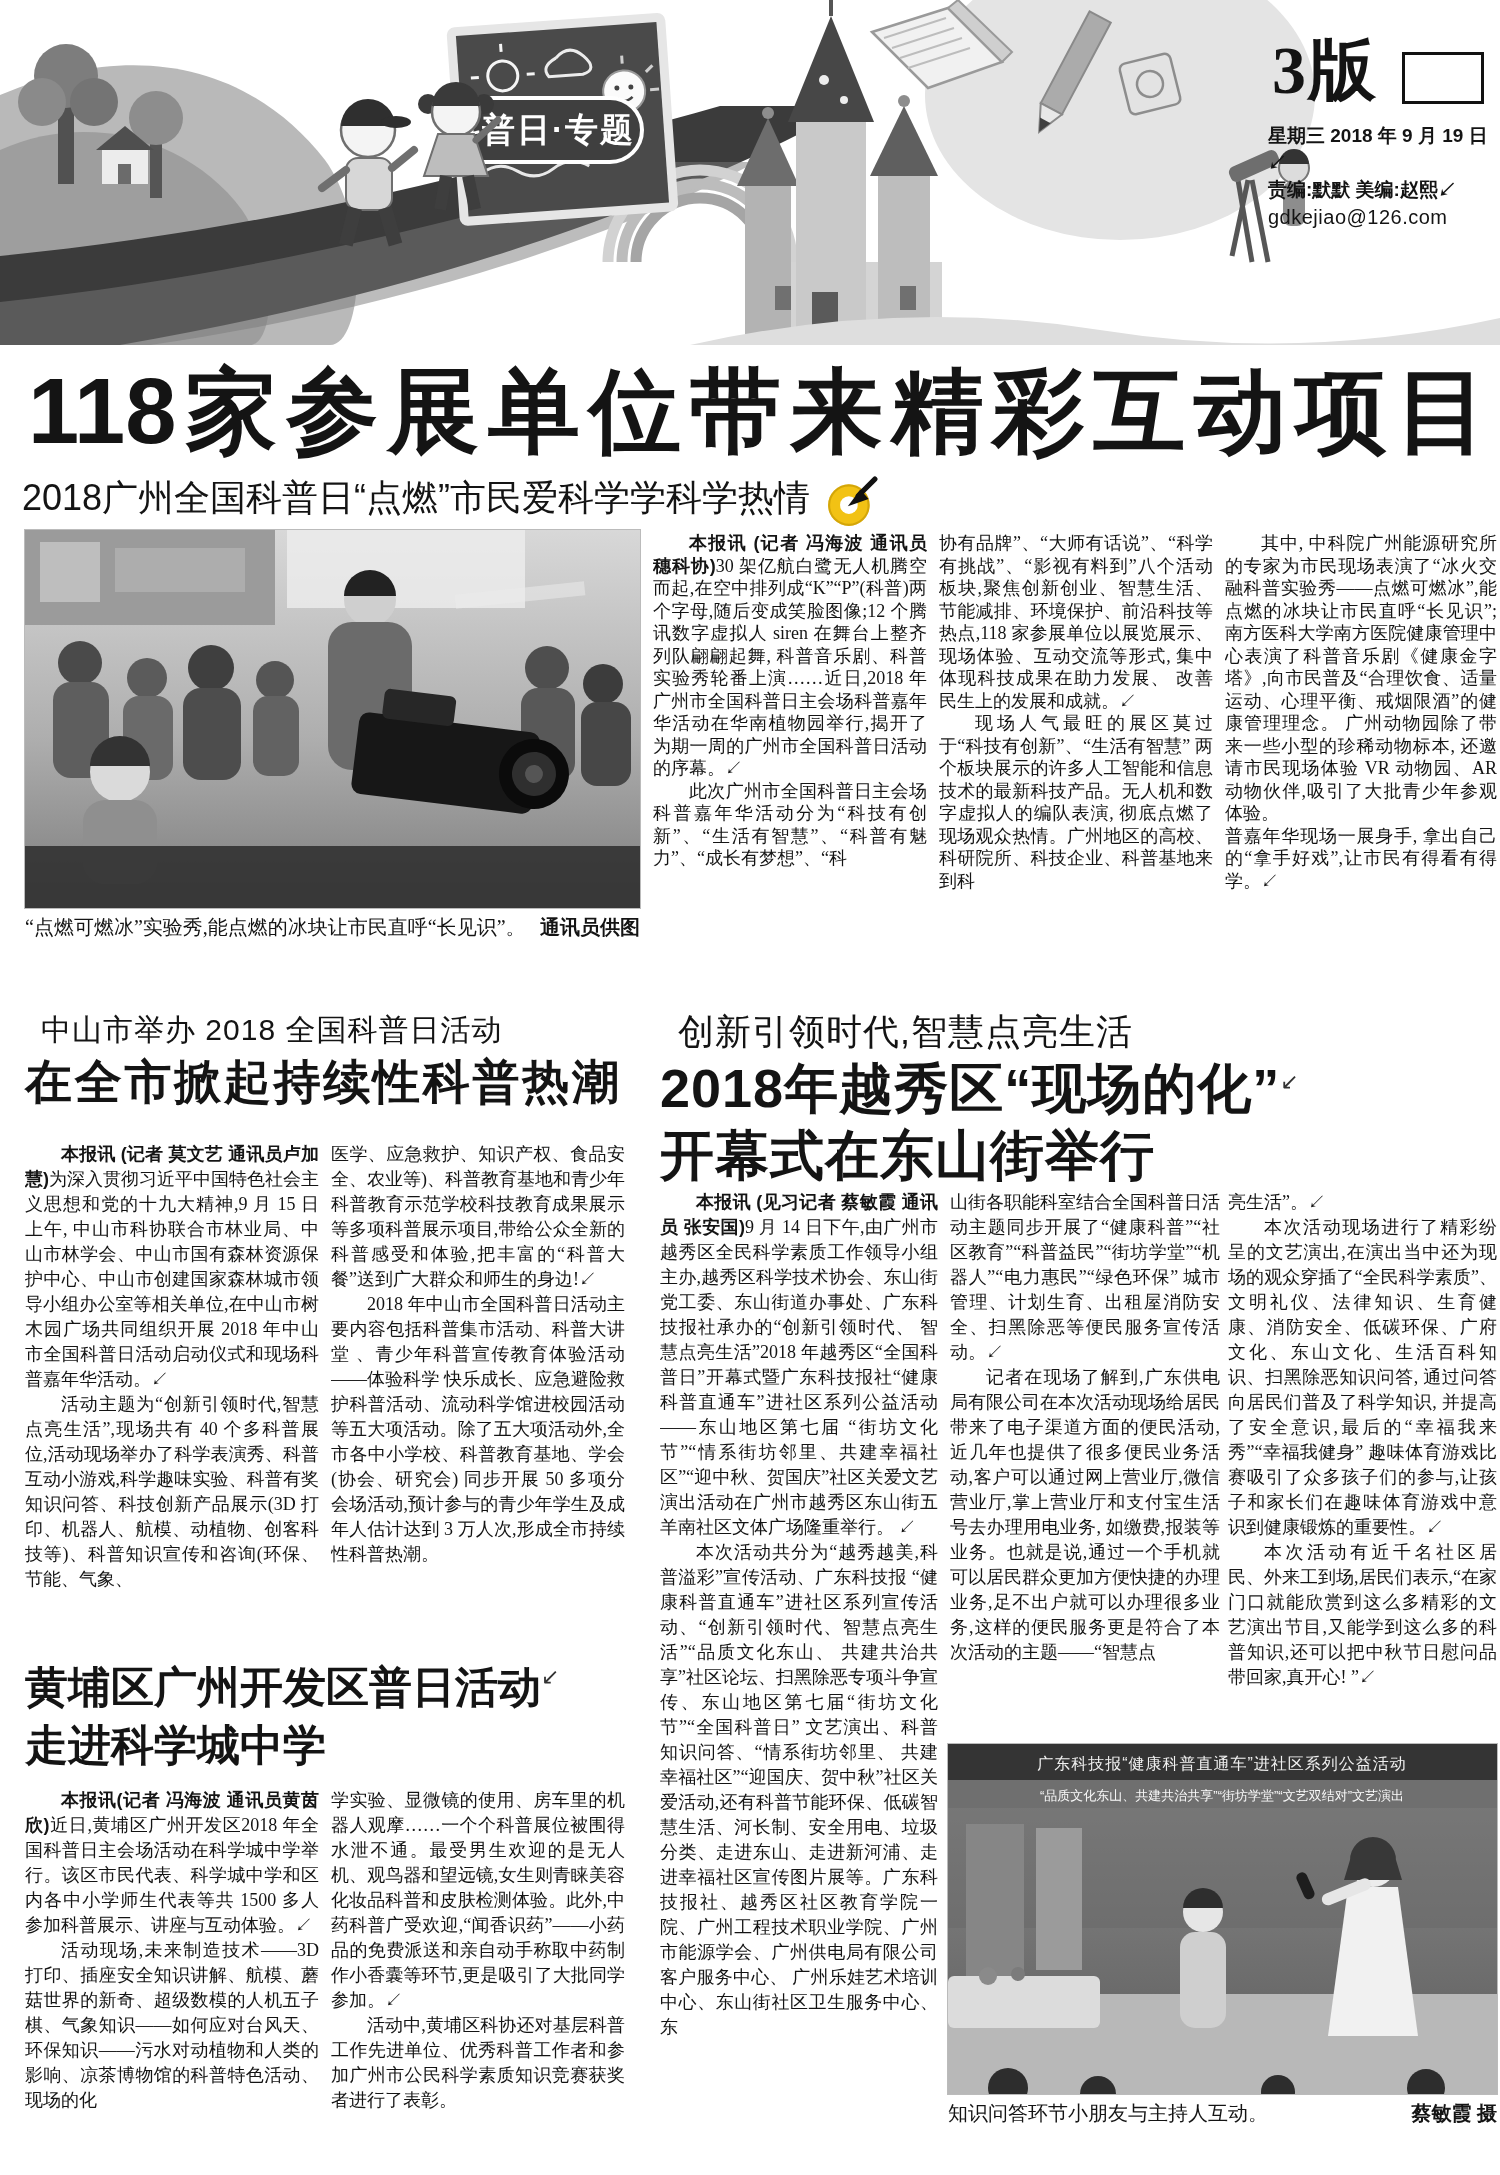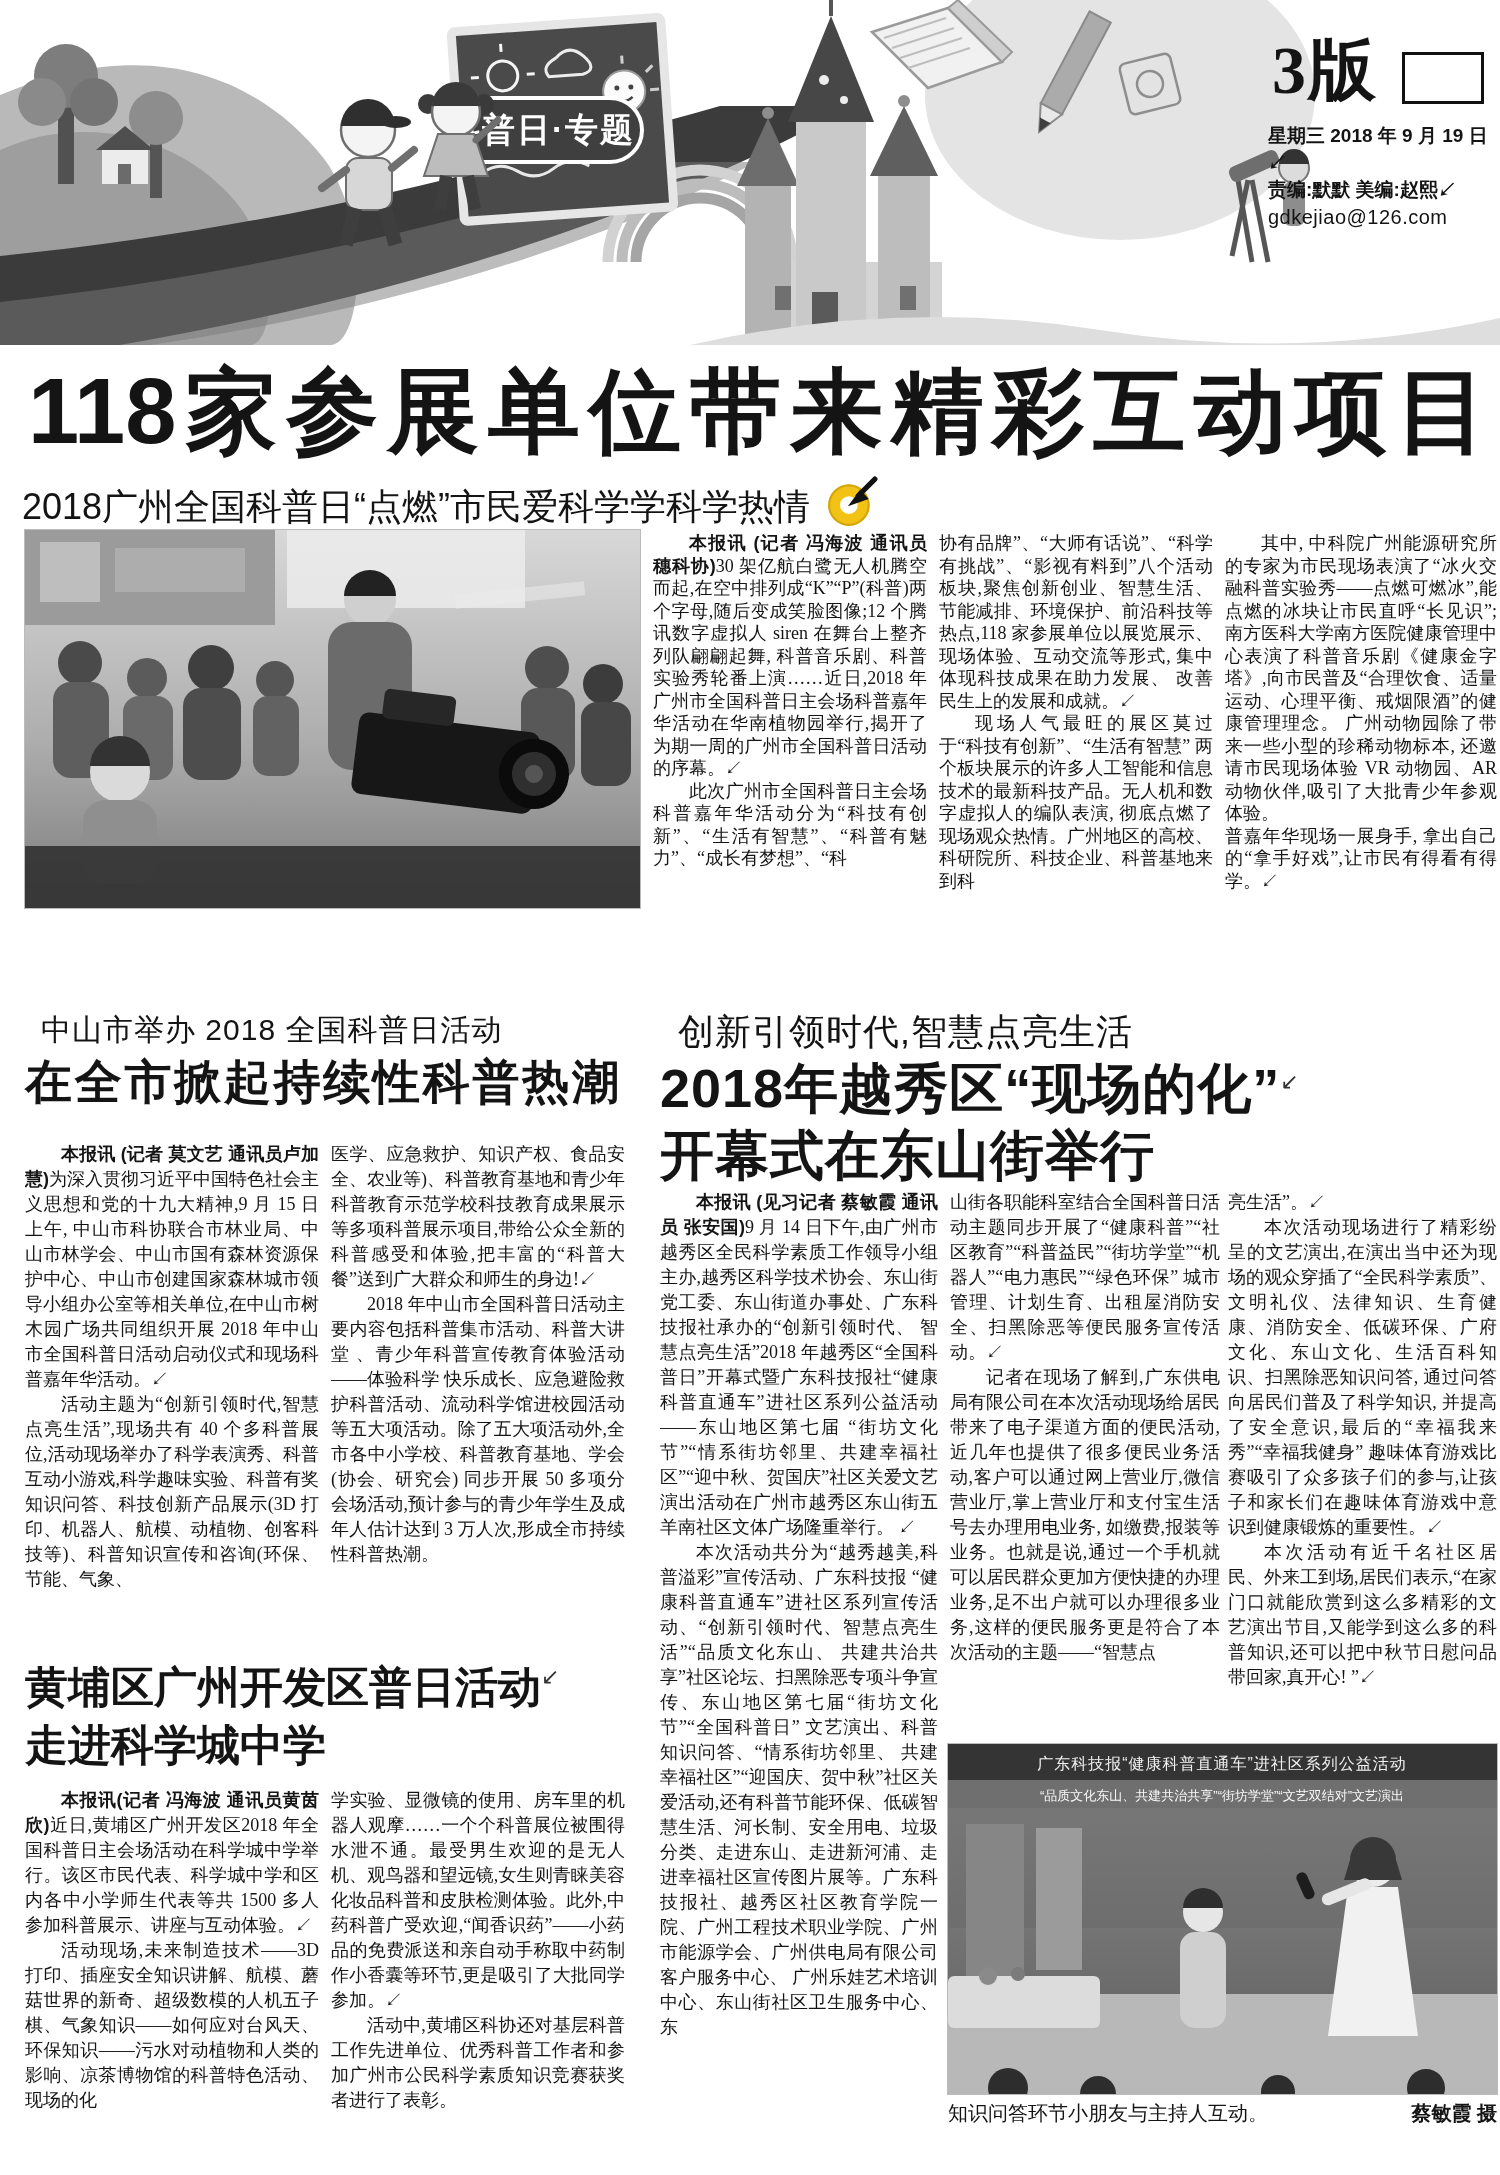--- a/index.html
+++ b/index.html
@@ -10,21 +10,21 @@
   
   .edition{position:absolute;left:1272px;top:36px;font:700 68px/1 "Liberation Serif",serif;letter-spacing:2px;}
   .edition-box{position:absolute;left:1402px;top:52px;width:76px;height:46px;border:3px solid #111;background:#fff;}
   .issue-info{position:absolute;left:1268px;top:122px;width:232px;font-family:"Liberation Sans",sans-serif;}
   .issue-info .l1,.issue-info .l2{font-size:19px;line-height:27px;font-weight:700;}
   .issue-info .l3{font-size:20px;line-height:28px;font-weight:400;letter-spacing:.5px;}
 
   
   #headline1{position:absolute;left:20px;top:348px;width:1460px;font:900 92px/1.2 "Liberation Sans",sans-serif;
              text-align:justify;text-align-last:justify;letter-spacing:0;}
-  #subhead{position:absolute;left:22px;top:476px;display:flex;align-items:flex-end;gap:16px;
+  #subhead{position:absolute;left:22px;top:476px;display:flex;align-items:flex-start;gap:16px;
            font:400 36px/1.2 "Liberation Sans",sans-serif;}
   .photo-frame{position:absolute;box-shadow:0 0 0 1px #bbb;}
   .caption{position:absolute;display:flex;justify-content:space-between;align-items:baseline;font-size:20px;}
   .caption .credit{font-family:"Liberation Sans",sans-serif;font-weight:700;white-space:nowrap;margin-left:14px;}
 
   
   .col{position:absolute;overflow:hidden;font-size:18px;line-height:22.5px;text-align:justify;}
   .cols{position:absolute;display:flex;gap:12px;}
   .cols .col{position:static;flex:0 0 auto;height:100%;}
   .col-b{line-height:25px;}
@@ -228,20 +228,24 @@
       <circle cx="510" cy="233" r="22" fill="#2f2f2f"></circle>
       <circle cx="510" cy="233" r="9" fill="#555555"></circle>
     </g>
     <g>
       <circle cx="95" cy="242" r="30" fill="#dadada"></circle>
       <path d="M65,236 a30,30 0 0 1 60,0 Z" fill="#333333"></path>
       <rect x="58" y="270" width="74" height="84" rx="22" fill="#8f8f8f"></rect>
     </g>
     <rect x="0" y="316" width="615" height="62" fill="#2b2b2b" opacity="0.85"></rect>
   </svg>
+  <div class="caption" style="left:25px;top:914px;width:615px;">
+    <span>“点燃可燃冰”实验秀,能点燃的冰块让市民直呼“长见识”。</span>
+    <span class="credit">通讯员供图</span>
+  </div>
 
   <div class="cols" style="left:653px;top:532px;width:846px;height:427px;">
     <div class="col" style="width:274px;">
         <p class="para"><b>本报讯 (记者 冯海波 通讯员 穗科协)</b>30 架亿航白鹭无人机腾空而起,在空中排列成“K”“P”(科普)两个字母,随后变成笑脸图像;12 个腾讯数字虚拟人 siren 在舞台上整齐列队翩翩起舞, 科普音乐剧、科普实验秀轮番上演……近日,2018 年广州市全国科普日主会场科普嘉年华活动在华南植物园举行,揭开了为期一周的广州市全国科普日活动的序幕。↙</p>
         <p class="para">此次广州市全国科普日主会场科普嘉年华活动分为“科技有创新”、“生活有智慧”、“科普有魅力”、“成长有梦想”、“科</p>
       </div>
     <div class="col" style="width:274px;">
         <p class="para cont">协有品牌”、“大师有话说”、“科学有挑战”、“影视有料到”八个活动板块,聚焦创新创业、智慧生活、节能减排、环境保护、前沿科技等热点,118 家参展单位以展览展示、现场体验、互动交流等形式, 集中体现科技成果在助力发展、 改善民生上的发展和成就。↙</p>
         <p class="para">现场人气最旺的展区莫过于“科技有创新”、“生活有智慧” 两个板块展示的许多人工智能和信息技术的最新科技产品。无人机和数字虚拟人的编队表演, 彻底点燃了现场观众热情。广州地区的高校、科研院所、科技企业、科普基地来到科</p>
       </div>

